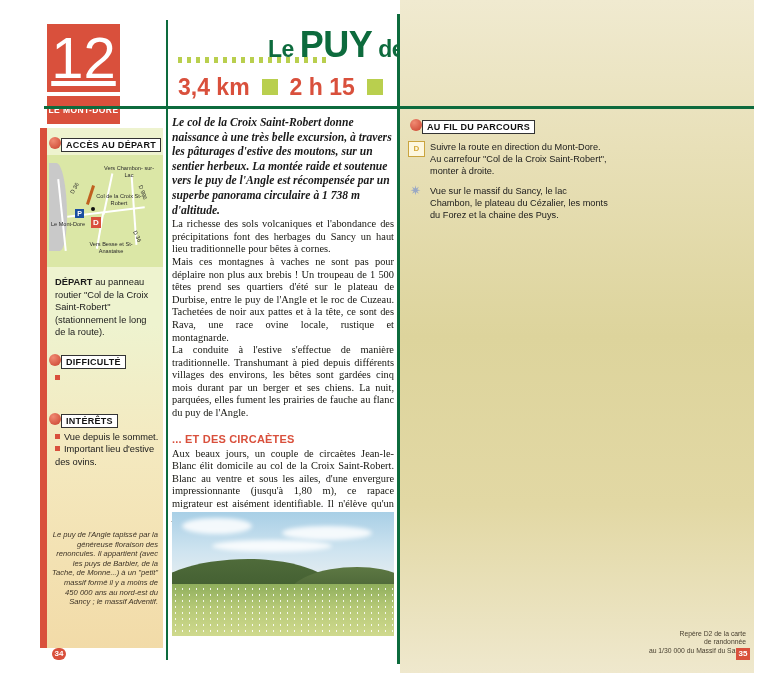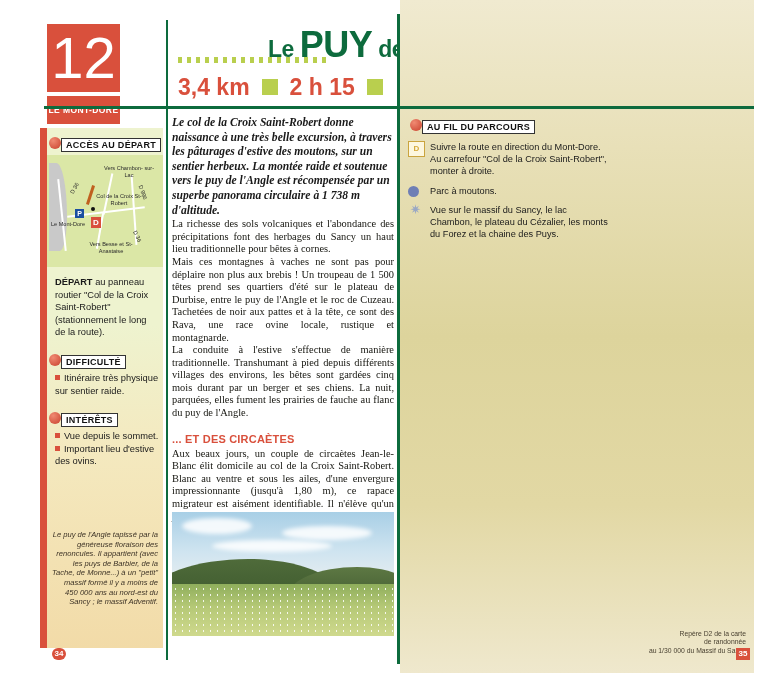--- a/index.html
+++ b/index.html
@@ -12,20 +12,21 @@
 
   
   .left-page{position:absolute;left:0;top:0;width:400px;height:673px;background:#fff;}
 
   
   .num-block{
     position:absolute;left:47px;top:24px;width:73px;height:68px;
     background:#d9503c;color:#fff;
     font-size:58px;font-weight:400;line-height:68px;text-align:center;
     font-family:"Liberation Sans",sans-serif;
+    text-decoration:underline;
   }
   .town-block{
     position:absolute;left:47px;top:96px;width:73px;height:28px;
     background:#d9503c;color:#fff;
     font-size:8.5px;font-weight:bold;letter-spacing:.4px;
     display:flex;align-items:center;justify-content:center;text-align:center;
   }
 
   
   .title{
@@ -209,24 +210,24 @@
 
       <div class="side-txt" style="margin-top:9px;">
         <b>DÉPART</b><span> au panneau routier "Col de la Croix Saint-Robert" (stationnement le long de la route).</span>
       </div>
 
       <div class="sec-head" style="margin-top:14px;">
         <span class="sec-dot"></span>
         <span class="sec-box">DIFFICULTÉ</span>
       </div>
       <div class="bullet-li">
-        <span class="bq"></span><span>Itinéraire très physique sur sentier raide.</span>
-      </div>
-
-      <div class="sec-head" style="margin-top:14px;">
+        <span class="bq"></span>
+      </div>
+
+      <div class="sec-head" style="margin-top:27px;">
         <span class="sec-dot"></span>
         <span class="sec-box">INTÉRÊTS</span>
       </div>
       <div class="bullet-li">
         <span class="bq"></span><span>Vue depuis le sommet.</span>
       </div>
       <div class="bullet-li">
         <span class="bq"></span><span>Important lieu d'estive des ovins.</span>
       </div>
     </div>
@@ -264,26 +265,20 @@
       <div class="sec-head" style="height:15px;margin-bottom:8px;">
         <span class="sec-dot"></span>
         <span class="sec-box">AU FIL DU PARCOURS</span>
       </div>
 
       <div class="rp-item">
         <span class="rp-ico ico-D">D</span>
         <span>Suivre la route en direction du Mont-Dore. Au carrefour "Col de la Croix Saint-Robert", monter à droite.</span>
       </div>
       <div class="rp-item">
-        <span class="rp-ico">
-            <span class="ico-dot" style="display:block;"></span>
-          </span>
-        <span>Parc à moutons.</span>
-      </div>
-      <div class="rp-item">
         <span class="rp-ico ico-star">✷</span>
         <span>Vue sur le massif du Sancy, le lac Chambon, le plateau du Cézalier, les monts du Forez et la chaine des Puys.</span>
       </div>
     </div>
 
     <div class="footer-note" style="white-space:pre-line;">Repère D2 de la carte
 de randonnée
 au 1/30 000 du Massif du Sancy</div>
 
     <div class="pgnum" style="left:336px;top:648px;">35</div>

